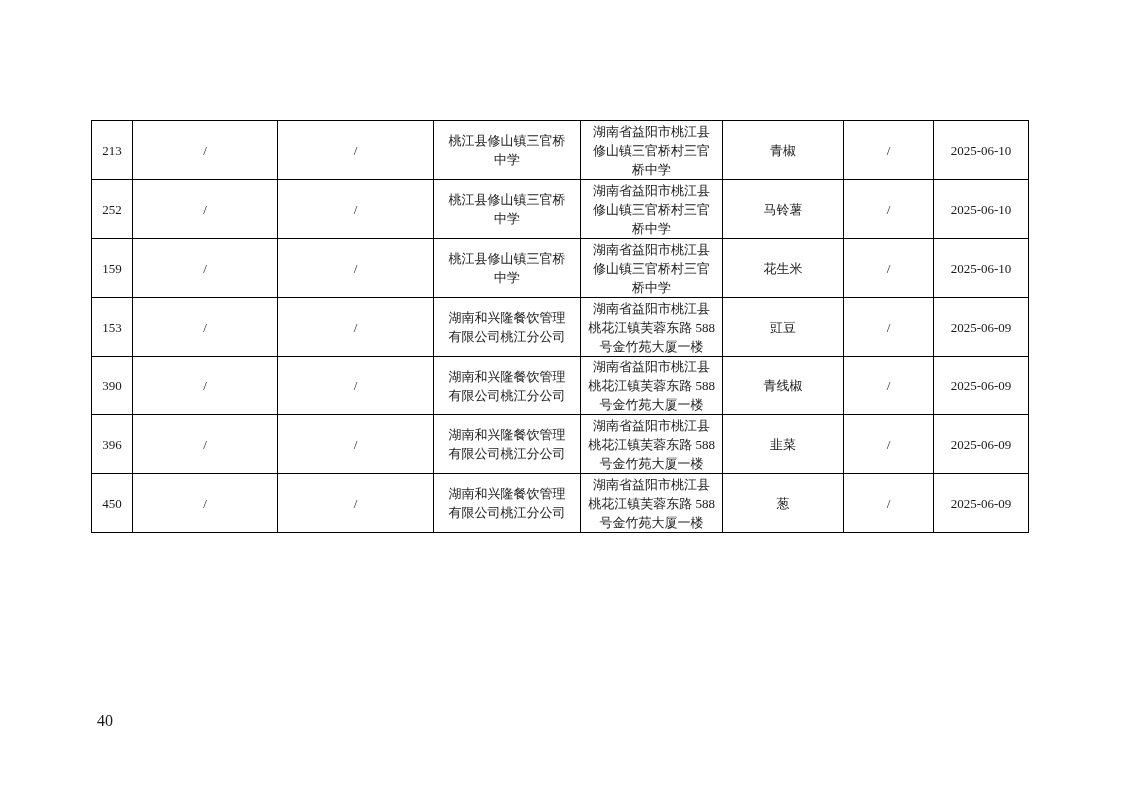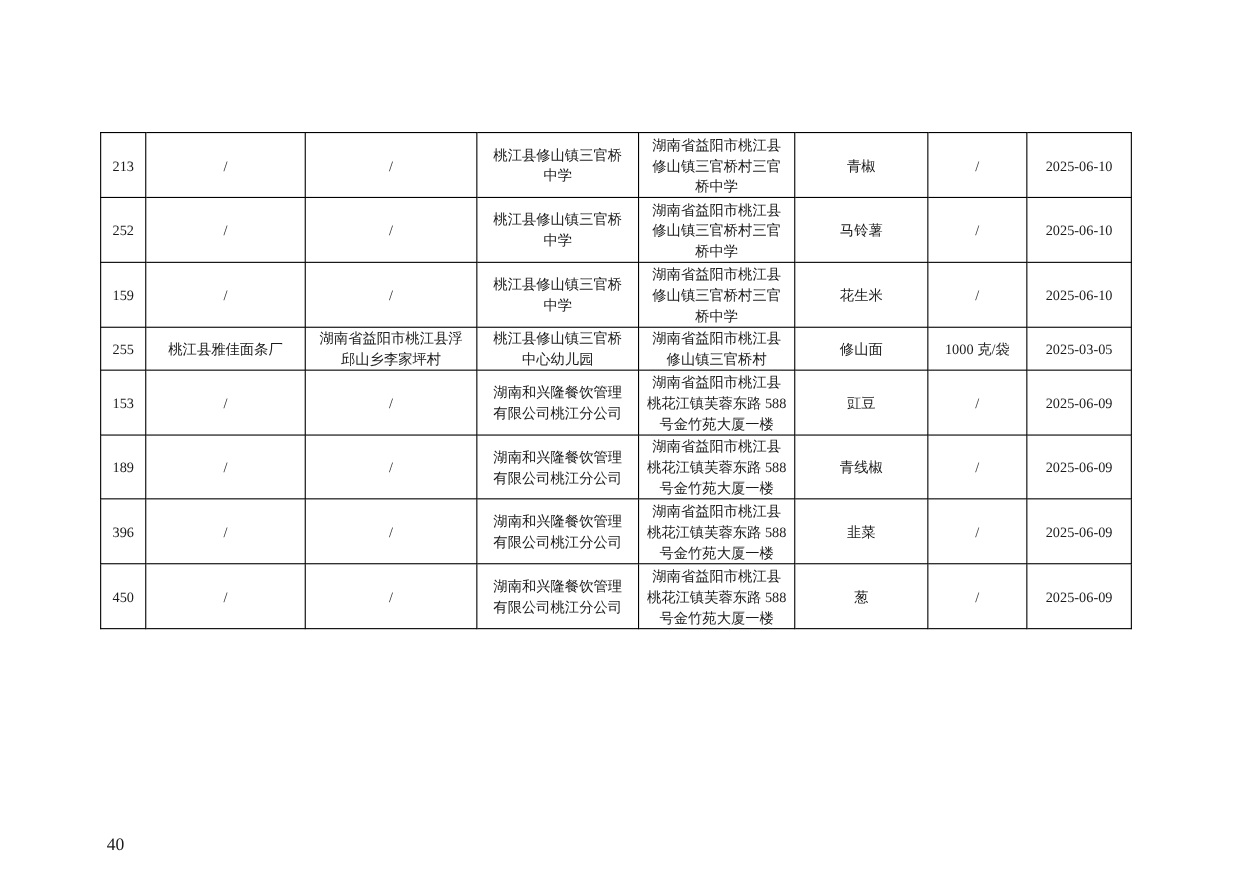--- a/index.html
+++ b/index.html
@@ -38,21 +38,20 @@
     white-space: pre-line;
     padding: 0 2px;
     overflow: hidden;
   }
   .page-number {
     position: absolute;
     left: 97px;
     top: 712px;
     font-size: 16px;
     color: #1a1a1a;
-    margin-top: 48px;
   }
 </style>
 </head>
 <body>
 
 <div class="page">
   <table class="doc-table">
     <colgroup>
       <col style="width:41px">
       <col style="width:145px">
@@ -96,48 +95,35 @@
     <td>/</td>
     <td>桃江县修山镇三官桥
 中学</td>
     <td>湖南省益阳市桃江县
 修山镇三官桥村三官
 桥中学</td>
     <td>花生米</td>
     <td>/</td>
     <td>2025-06-10</td>
   </tr>
-        <tr style="height: 39px;">
-    <td>255</td>
-    <td>桃江县雅佳面条厂</td>
-    <td>湖南省益阳市桃江县浮
-邱山乡李家坪村</td>
-    <td>桃江县修山镇三官桥
-中心幼儿园</td>
-    <td>湖南省益阳市桃江县
-修山镇三官桥村</td>
-    <td>修山面</td>
-    <td>1000 克/袋</td>
-    <td>2025-03-05</td>
-  </tr>
         <tr style="height: 59px;">
     <td>153</td>
     <td>/</td>
     <td>/</td>
     <td>湖南和兴隆餐饮管理
 有限公司桃江分公司</td>
     <td>湖南省益阳市桃江县
 桃花江镇芙蓉东路 588
 号金竹苑大厦一楼</td>
     <td>豇豆</td>
     <td>/</td>
     <td>2025-06-09</td>
   </tr>
         <tr style="height: 58px;">
-    <td>189</td>
+    <td>390</td>
     <td>/</td>
     <td>/</td>
     <td>湖南和兴隆餐饮管理
 有限公司桃江分公司</td>
     <td>湖南省益阳市桃江县
 桃花江镇芙蓉东路 588
 号金竹苑大厦一楼</td>
     <td>青线椒</td>
     <td>/</td>
     <td>2025-06-09</td>

